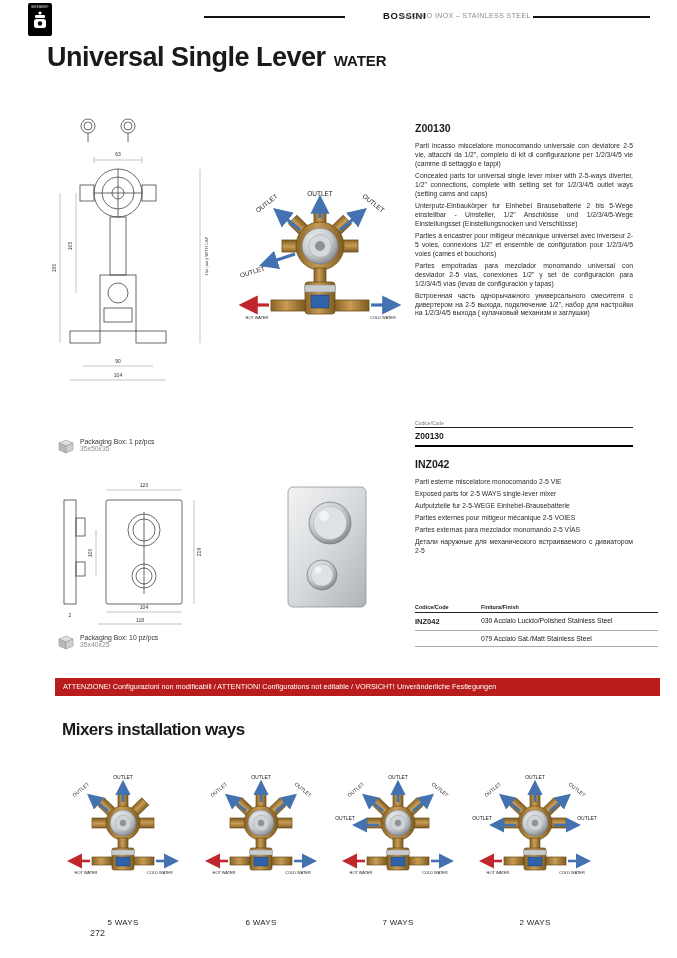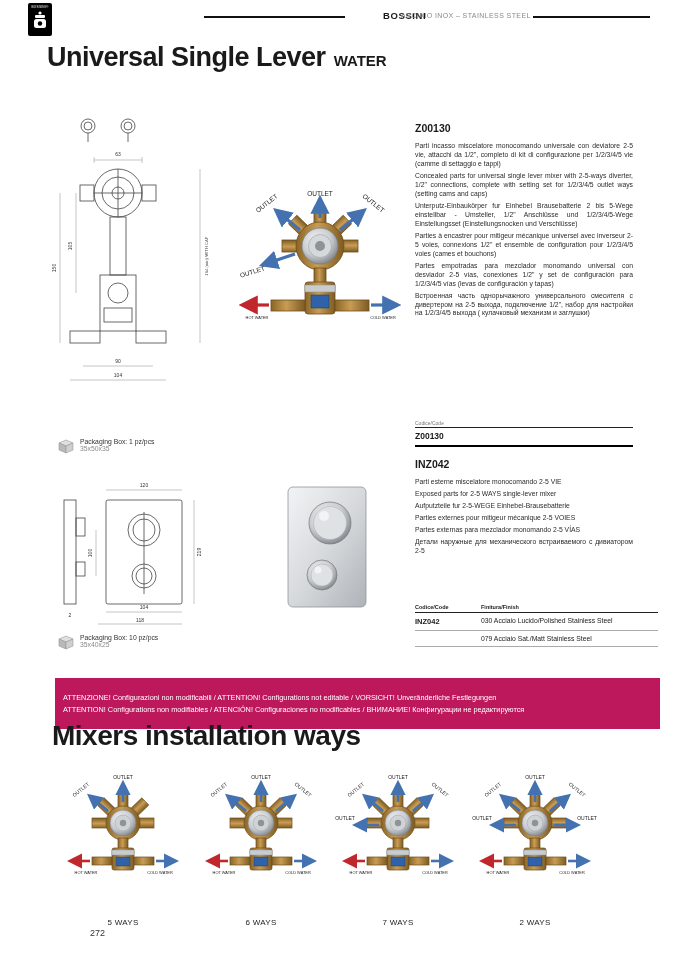--- a/index.html
+++ b/index.html
@@ -43,24 +43,24 @@
   .ft-c2{flex:1;}
 
   
   .pack{display:flex;gap:5px;align-items:flex-start;}
   .pack1{left:55px;top:438px;}
   .pack2{left:55px;top:634px;}
   .pack-l1{font-size:6.8px;color:#333;}
   .pack-l2{font-size:6.8px;color:#8a8a8a;}
 
   
-  .attention{left:55px;top:678px;width:605px;box-sizing:border-box;background:#be185d;color:#fff;
-             font-size:7.3px;line-height:1.6;padding:14px 8px;}
-
-  .install-title{left:52px;top:720px;font-size:28px;font-weight:bold;letter-spacing:-.5px;}
+  .attention{left:55px;top:678px;width:605px;box-sizing:border-box;background:#b91c1c;color:#fff;
+             font-size:7.3px;line-height:1.6;padding:3px 8px;}
+
+  .install-title{left:62px;top:720px;font-size:17px;font-weight:bold;letter-spacing:-.5px;}
 
   .way-label{top:918px;width:130px;text-align:center;font-size:8px;color:#222;letter-spacing:.3px;}
   .pagenum{left:54px;top:928px;font-size:9px;color:#333;margin-left:36px;}
 
   
   svg text{font-family:"Liberation Sans",sans-serif;}
   .dim line{stroke:#888;stroke-width:.5;}
   .dim text{font-size:5px;fill:#333;}
   .dim .note{font-size:4.2px;fill:#555;}
   .arrB{stroke:#4472b0;stroke-width:2.6;marker-end:url(#ah-blue);}
@@ -315,21 +315,20 @@
       <div class="ft-c2">030 Acciaio Lucido/Polished Stainless Steel</div>
     </div>
     <div class="ft-row">
       <div class="ft-c1"></div>
       <div class="ft-c2">079 Acciaio Sat./Matt Stainless Steel</div>
     </div>
   </div>
 
   <div class="abs attention">
     <div>ATTENZIONE! Configurazioni non modificabili / ATTENTION! Configurations not editable / VORSICHT! Unveränderliche Festlegungen</div>
-    <div>ATTENTION! Configurations non modifiables / ATENCIÓN! Configuraciones no modificables / ВНИМАНИЕ! Конфигурации не редактируются</div>
   </div>
 
   <div class="abs install-title">Mixers installation ways</div>
 
   <svg class="abs" style="left:58px;top:768px" width="130" height="145" viewBox="0 0 130 145">
     <use href="#valve-small" width="130" height="145"></use>
     <line class="arrB" x1="65" y1="34" x2="65" y2="17"></line>
     <text class="lbl" x="65" y="11" text-anchor="middle">OUTLET</text>
     <line class="arrB" x1="50" y1="43" x2="33" y2="29"></line>
     <text class="lbl" x="24" y="23" text-anchor="middle" transform="rotate(-39 24 23)">OUTLET</text>

